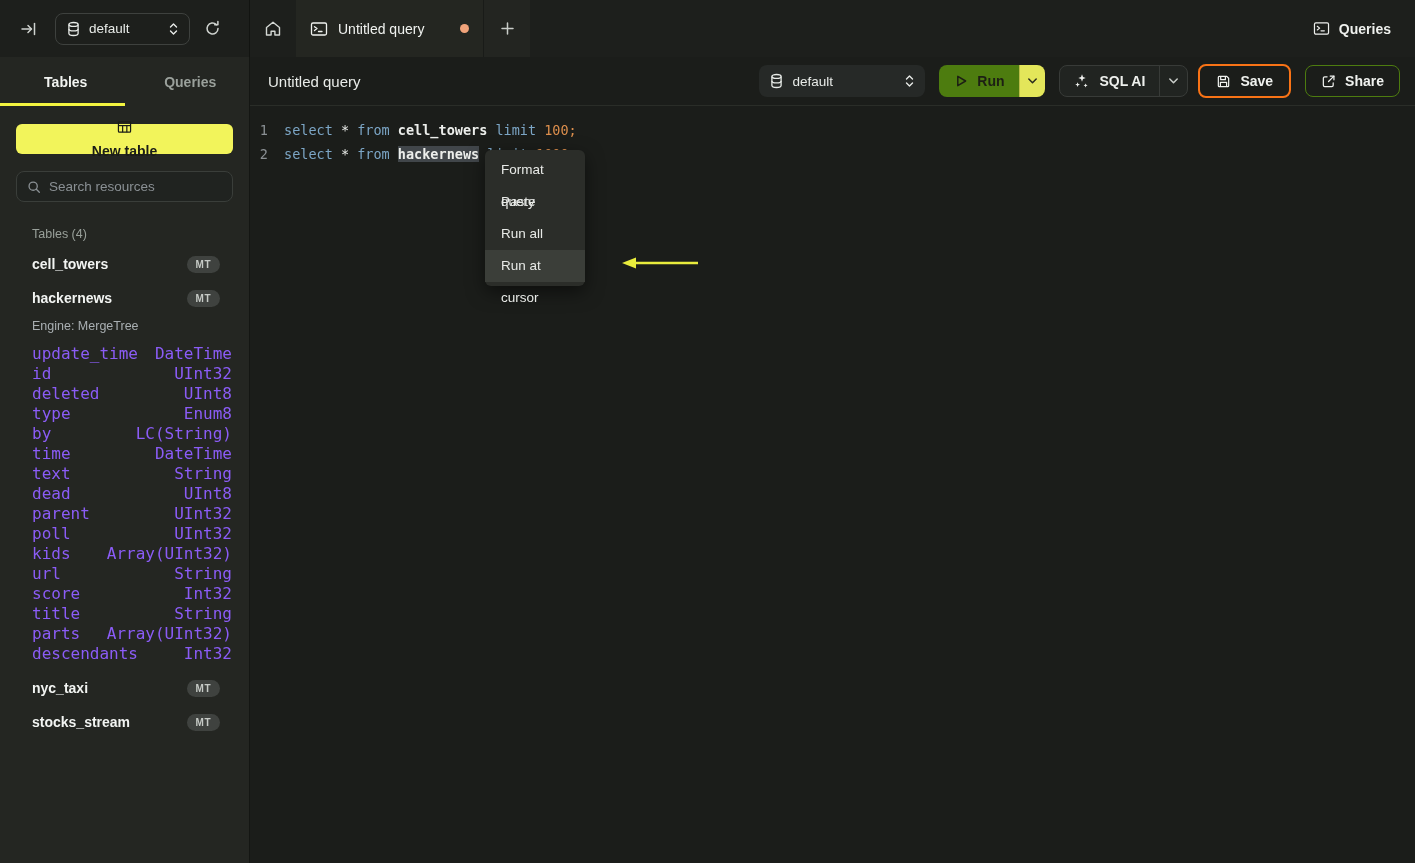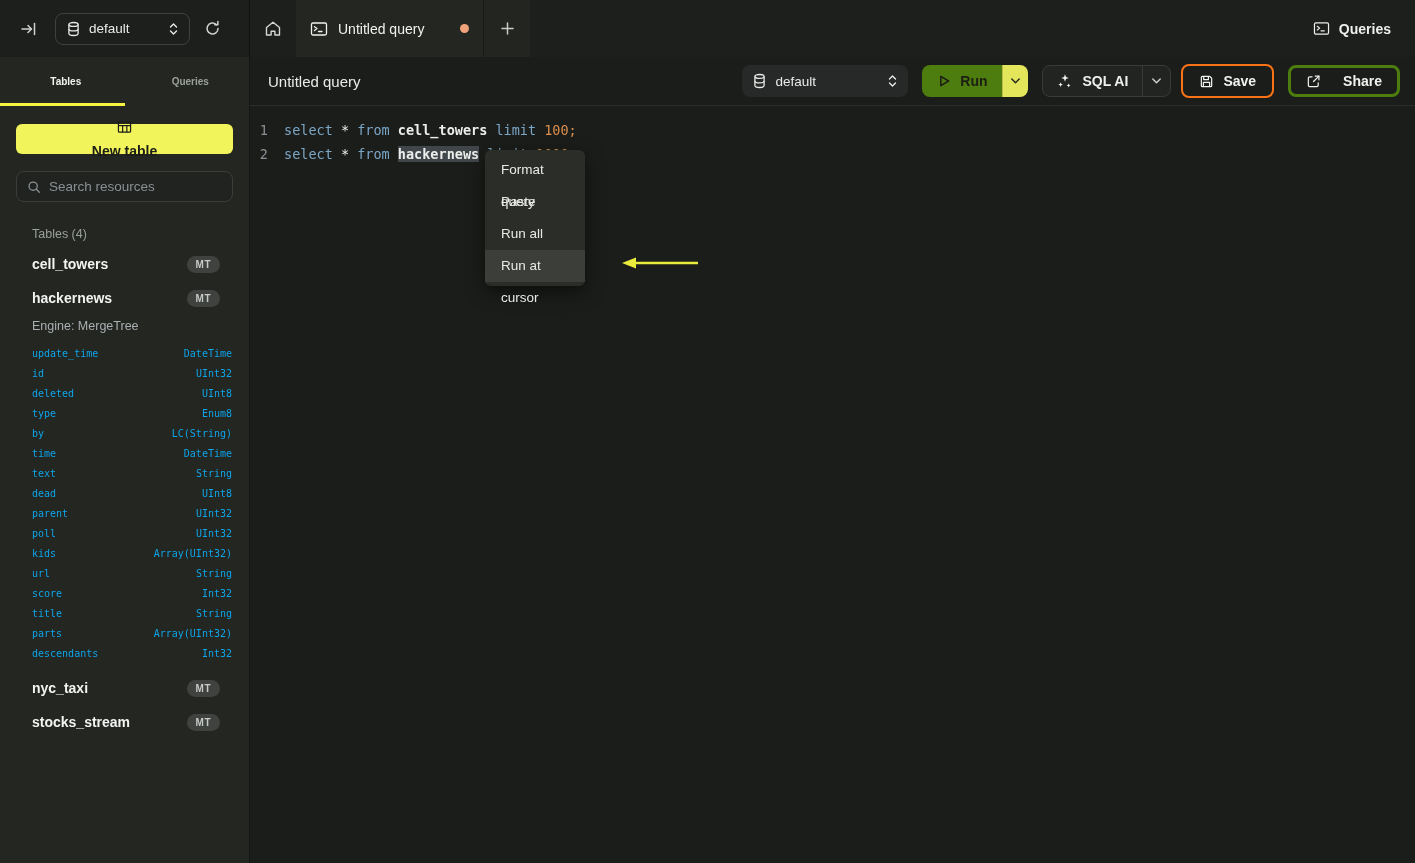--- a/index.html
+++ b/index.html
@@ -46,21 +46,21 @@
     color:#eef0ed; font-size:14px; font-weight:600; cursor:pointer;
   }
 
   
   .row2 { height:49px; display:flex; }
   .sidebar-tabs {
     width:250px; flex:0 0 250px; background:#242622; display:flex;
     border-right:1px solid #141613;
   }
   .sb-tab {
-    flex:1; background:none; border:none; cursor:pointer; font-size:10px;
+    flex:1; background:none; border:none; cursor:pointer; font-size:14px;
     color:#9aa09b; position:relative; font-weight:600;padding-left:7px;
   }
   .sb-tab.active { color:#f2f4f1; }
   .sb-tab.active::after {
     content:""; position:absolute; left:0; right:0; bottom:0; height:3px; background:#f3f440;
   }
   .editor-header {
     flex:1; background:#1b1d1a; border-bottom:1px solid #2a2d28;
     display:flex; align-items:center; padding:0 15px 0 18px;
   }
@@ -96,22 +96,22 @@
     border-left:1px solid #383b38; color:#c9cdc9; display:flex; align-items:center;
     justify-content:center; cursor:pointer;
   }
   .save-btn {
     margin-left:10px; height:34px; padding:0 16px; background:transparent;
     border:2px solid #f97316; border-radius:8px; color:#f0f2ef; font-size:14px;
     font-weight:600; display:flex; align-items:center; gap:9px; cursor:pointer;
   }
   .share-btn {
     margin-left:14px; height:32px; padding:0 15px; background:transparent;
-    border:3px solid #4d7c0f; border-radius:8px; color:#f0f2ef; font-size:14px;
-    font-weight:600; display:flex; align-items:center; gap:22px; cursor:pointer;
+    border:1px solid #4d7c0f; border-radius:8px; color:#f0f2ef; font-size:14px;
+    font-weight:600; display:flex; align-items:center; gap:9px; cursor:pointer;
   }
 
   
   .main { display:flex; height:757px; }
   .sidebar {
     width:250px; flex:0 0 250px; background:#242622; border-right:1px solid #141613;
     padding-top:18px; overflow:hidden;
   }
   .new-table {
     display:flex; align-items:center; justify-content:center; gap:9px;
@@ -135,21 +135,21 @@
   }
   .table-name { font-size:14px; font-weight:600; color:#f2f4f2; }
   .mt-badge {
     margin-left:auto; background:#3f423f; color:#c6cac6; font-size:10px;
     font-weight:700; letter-spacing:.5px; border-radius:10px; padding:3px 9px;
   }
   .engine-label { margin:10px 16px 0 32px; font-size:12.5px; color:#a9afb2; }
   .schema { margin-top:10px; }
   .schema-row {
     display:flex; height:20px; align-items:center; padding:0 17px 0 32px;
-    font-size:10px; color:#0ea5e9;
+    font-size:16px; color:#8b5cf6;
   }
   .schema-row .type { margin-left:auto; }
   .gap-lg { margin-top:14px; }
 
   
   .editor { flex:1; position:relative; background:#1b1d1a; padding-top:12px; cursor:text; }
   .code-line { display:flex; height:24px; align-items:center; font-size:13.5px; }
   .ln { width:24px; text-align:right; color:#8b9094; flex:0 0 24px; margin-left:-6px; }
   .code { margin-left:16px; white-space:pre; }
   .tk.kw { color:#7ca6c6; }

